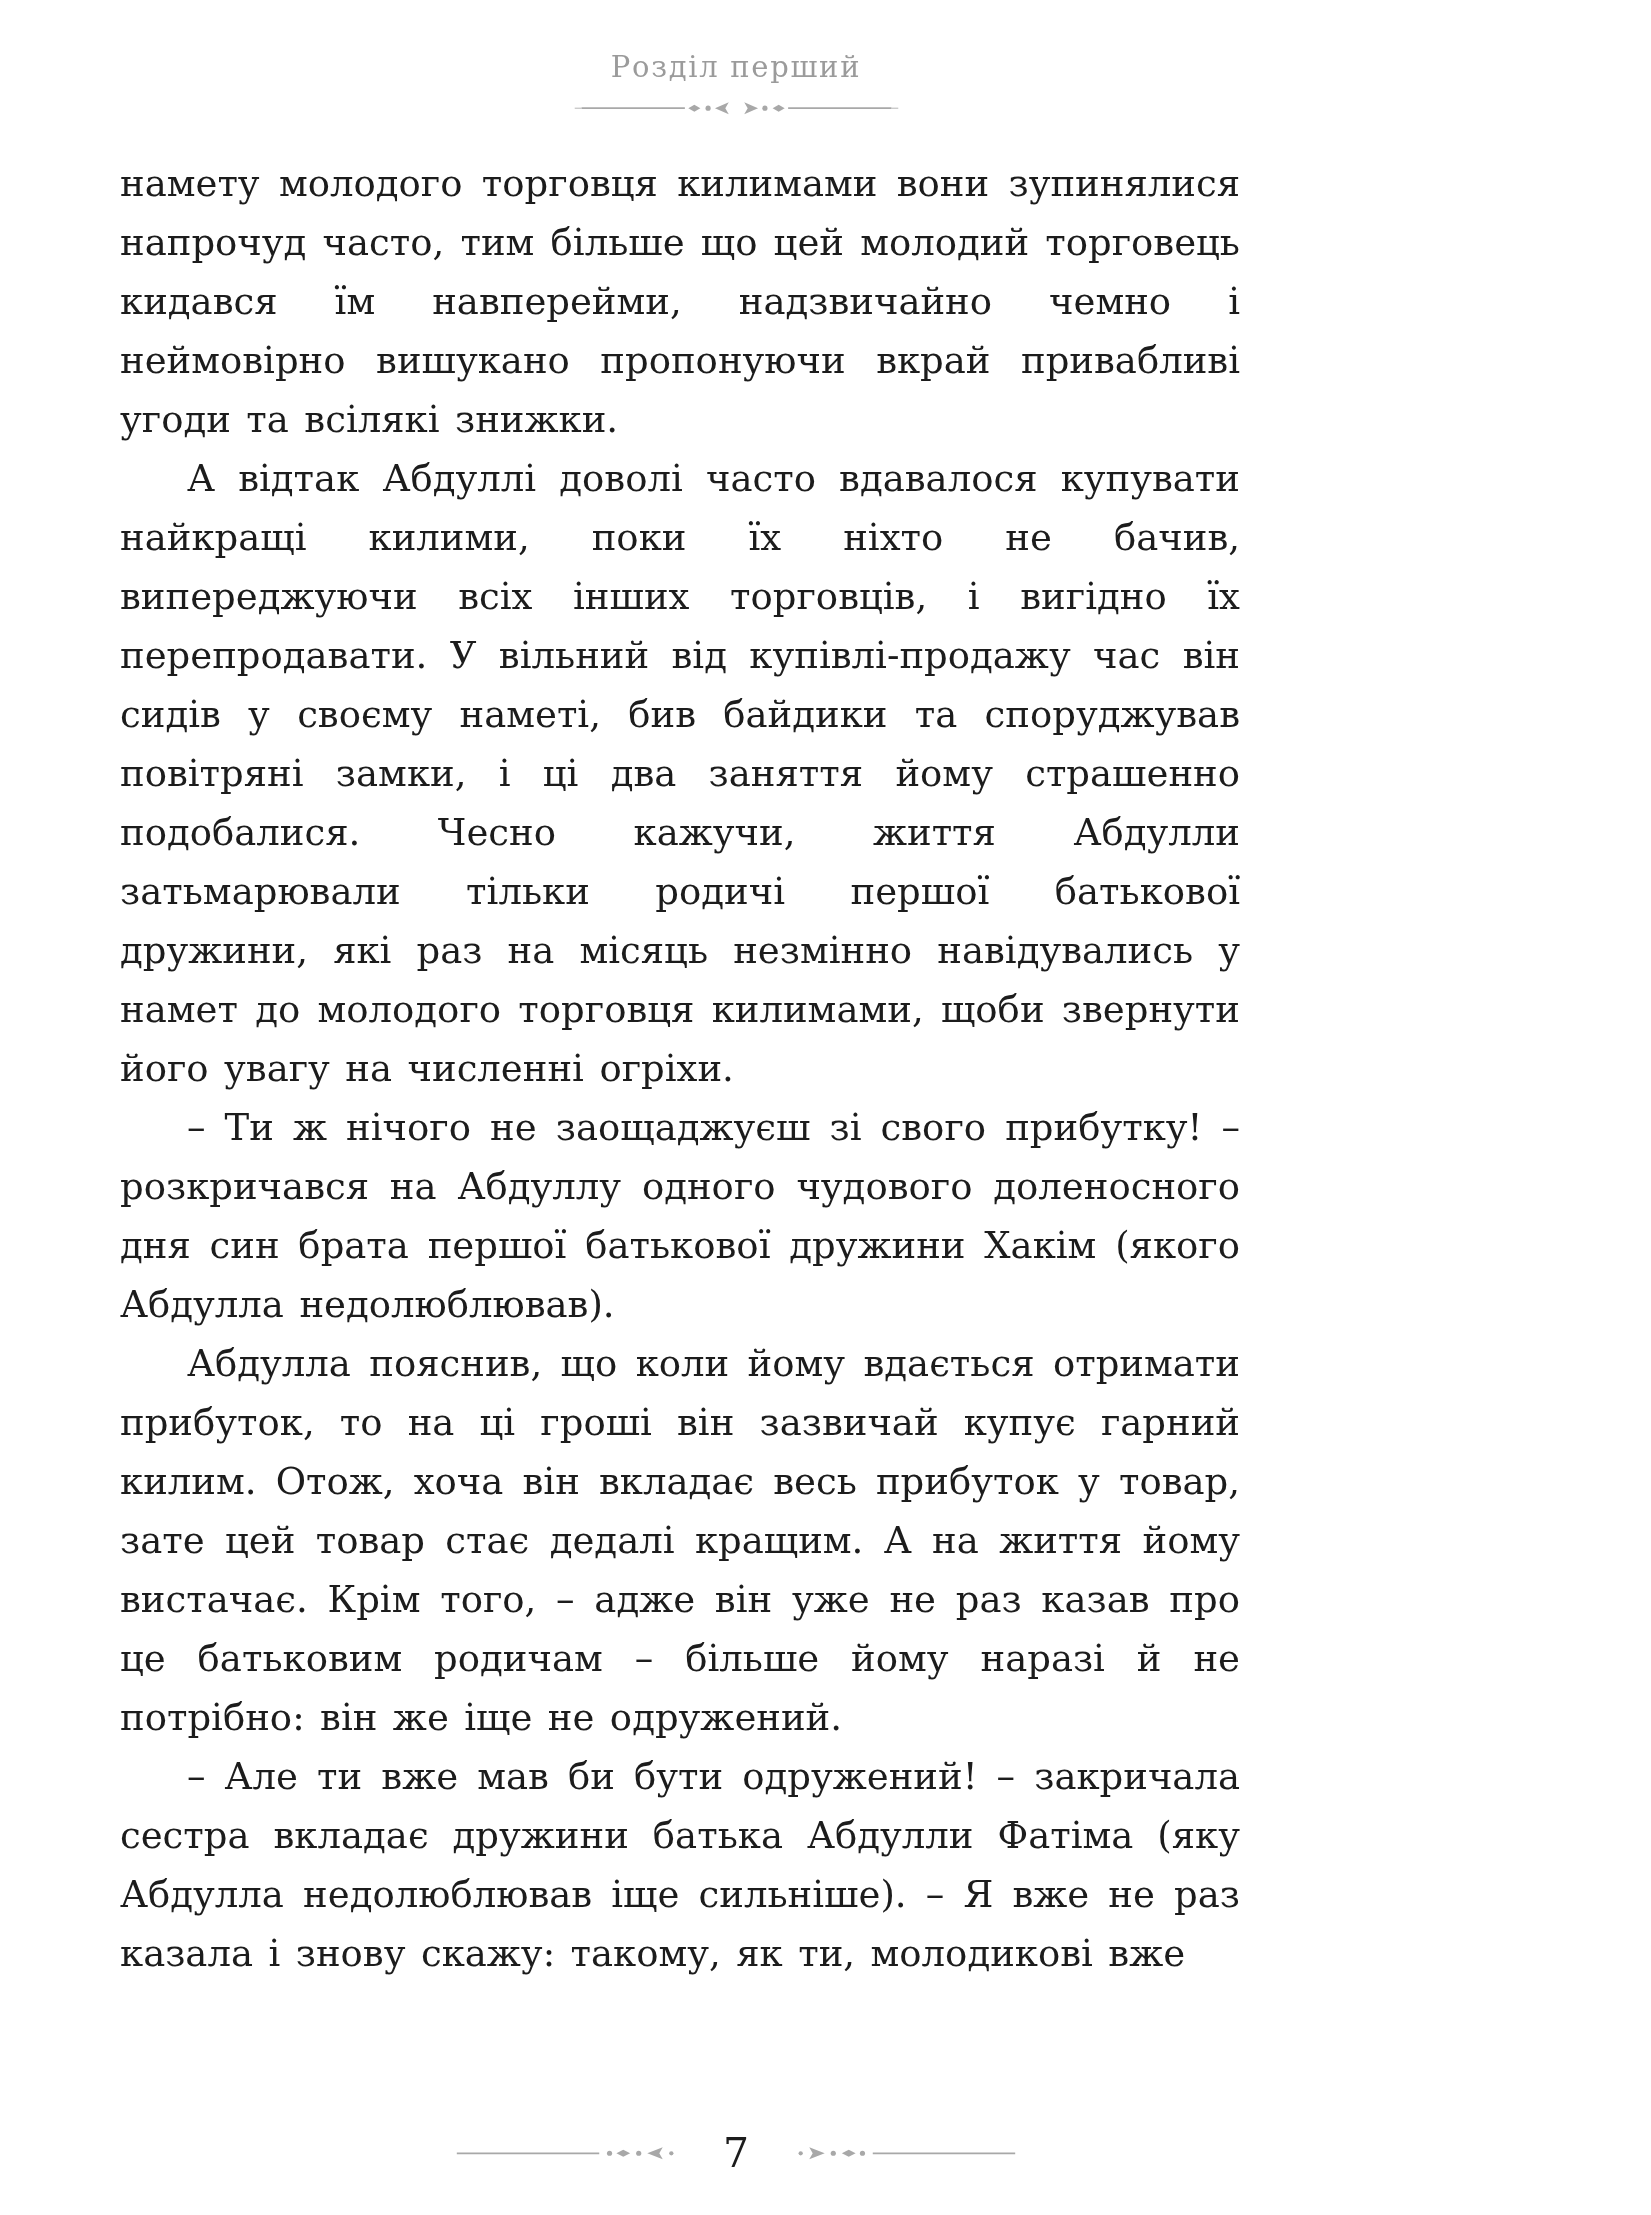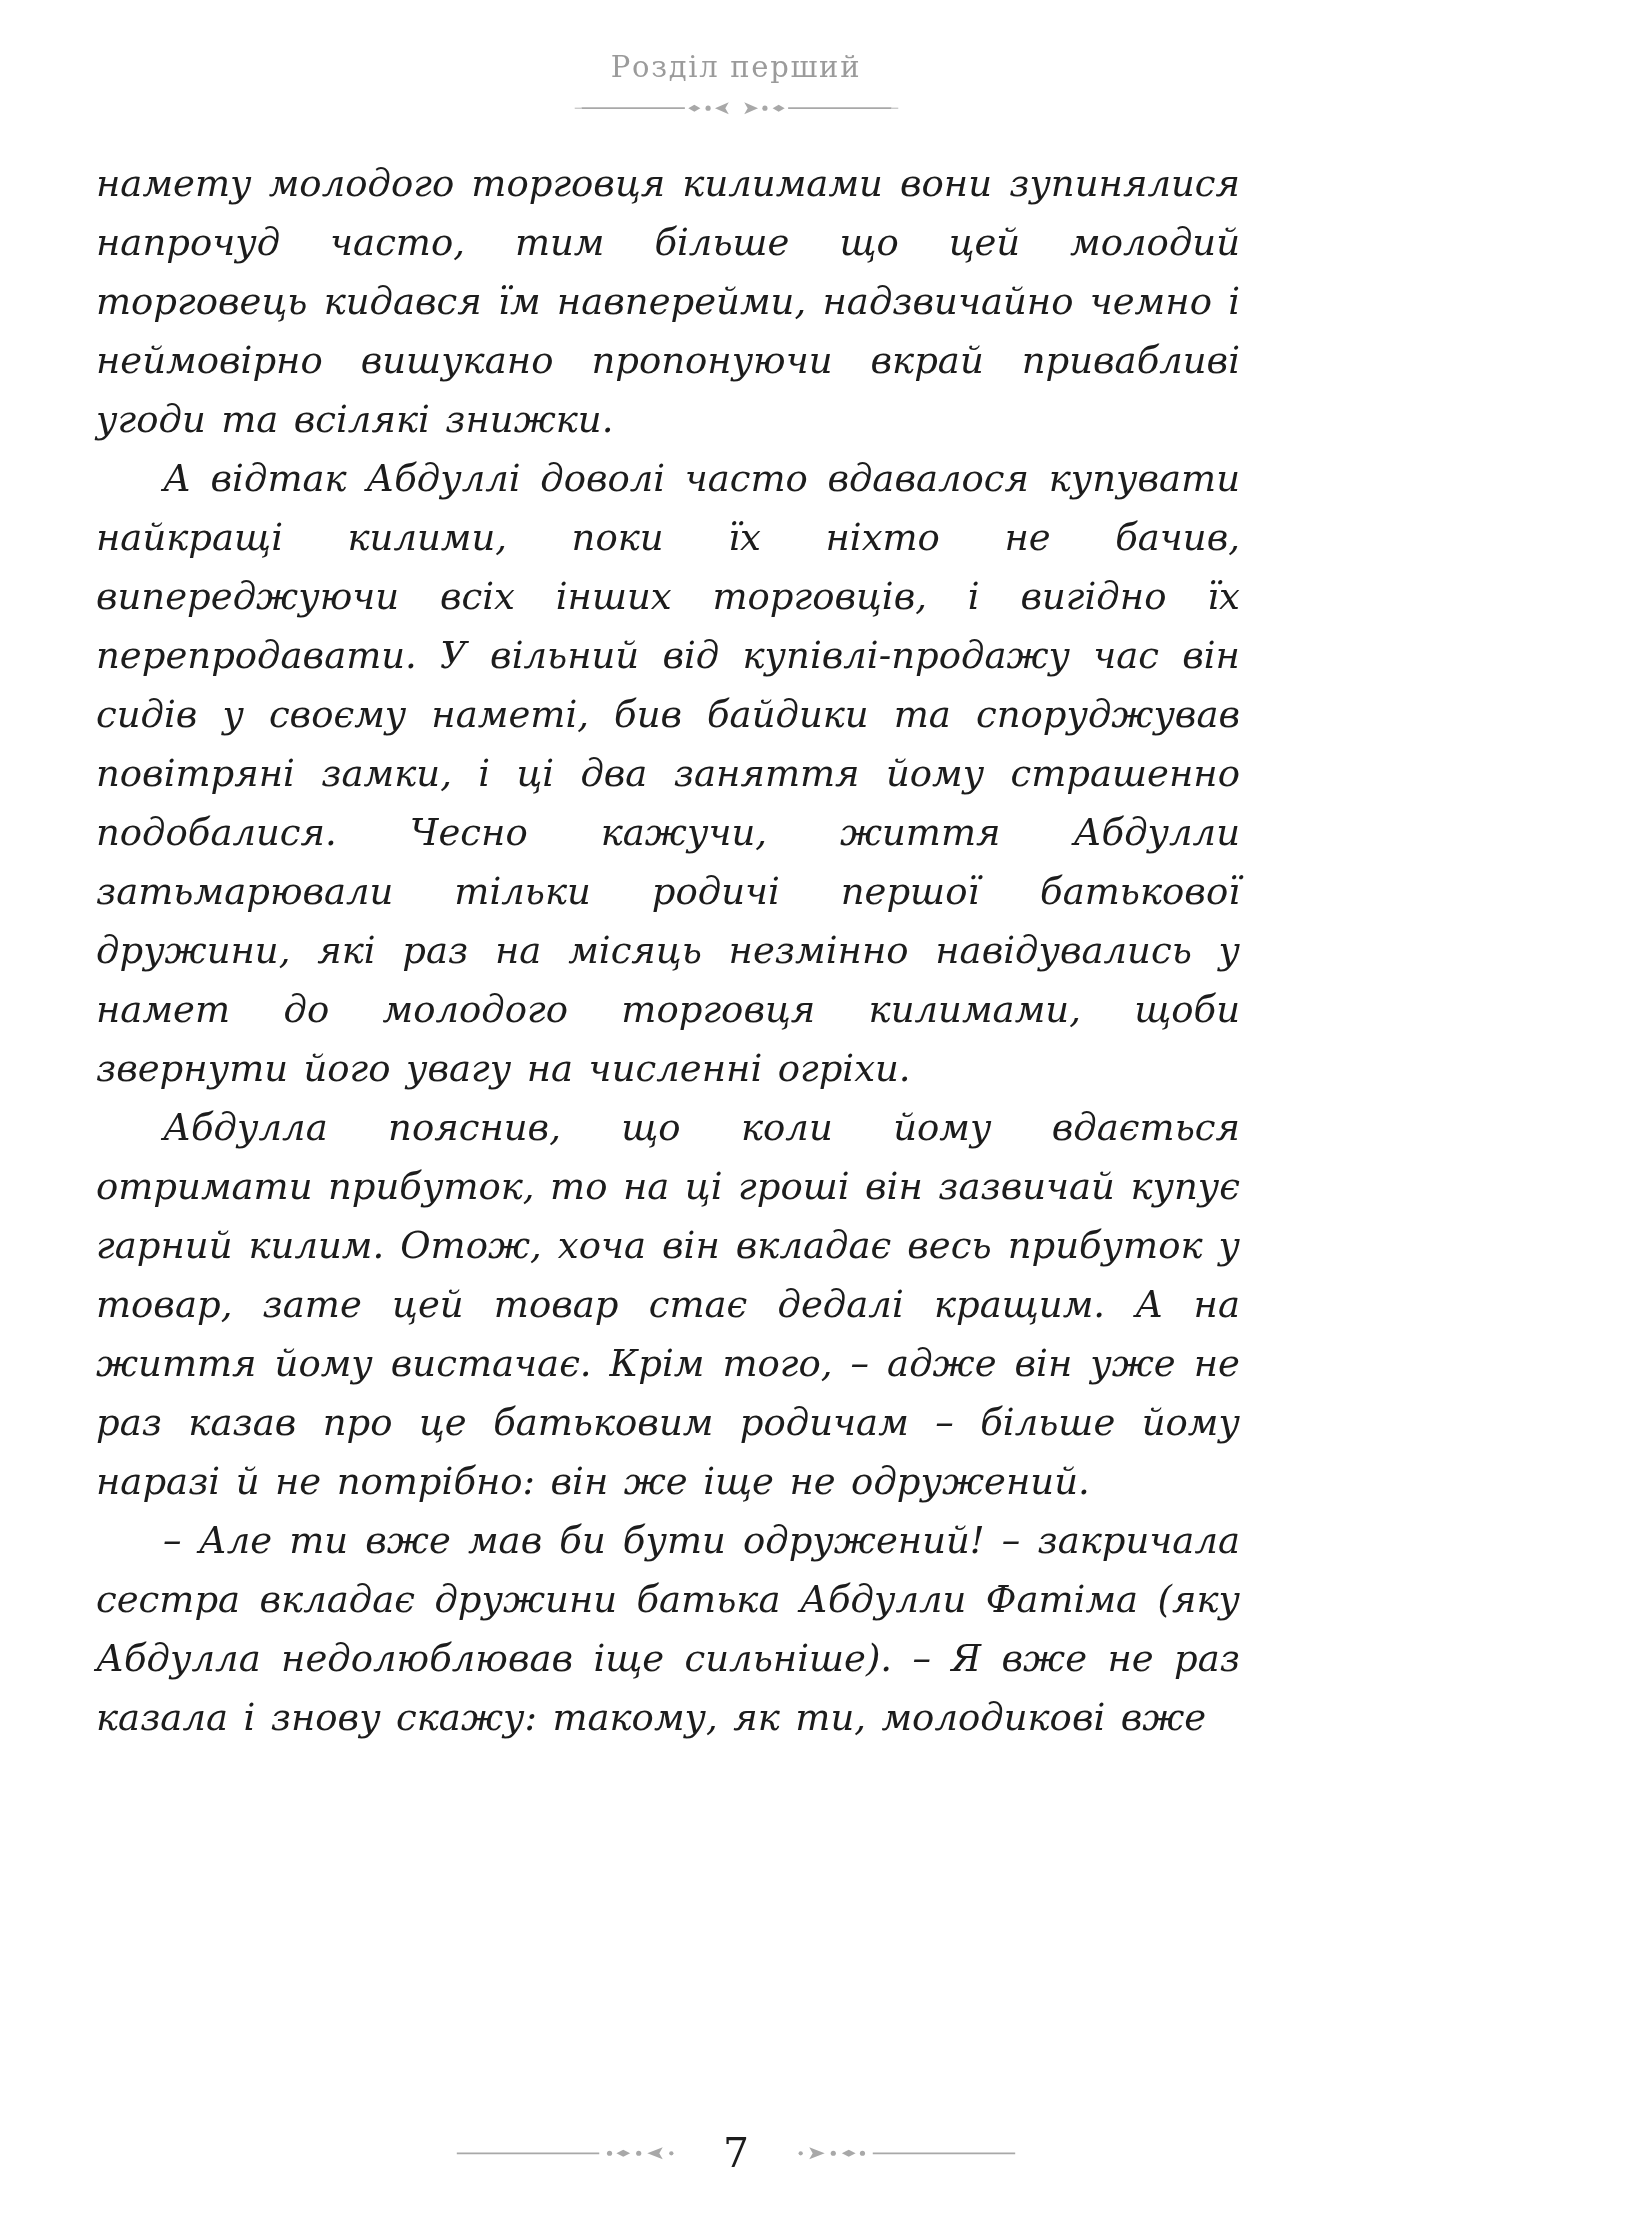--- a/index.html
+++ b/index.html
@@ -24,26 +24,25 @@
     font-size: 29px;
     letter-spacing: 1.7px;
     line-height: 1.2;
   }
   .top-ornament {
     text-align: center;
     margin-top: 12px;
     height: 26px;
   }
   .body-text {
-    margin: 31px 232px 0 96px;
+    margin: 31px 232px 0 120px;
     font-size: 37px;
     line-height: 59px;
     text-align: justify;
     word-spacing: 0.10em;
-    font-style: italic;
   }
   .body-text p {
     margin: 0;
     text-indent: 67px;
   }
   .body-text p.no-indent {
     text-indent: 0;
   }
   .page-footer {
     position: absolute;
@@ -87,20 +86,21 @@
           <path d="M250 13 L370 13" stroke-width="2" fill="none"></path>
           <path d="M370 13 L378 13" stroke-width="1" fill="none"></path>
         </g>
       </svg>
     </span>
   </div>
 
   <div class="body-text">
     <p class="no-indent">намету молодого торговця килимами вони зупинялися напрочуд часто, тим більше що цей молодий торговець кидався їм навперейми, надзвичайно чемно і неймовірно вишукано пропонуючи вкрай привабливі угоди та всілякі знижки.</p>
     <p>А відтак Абдуллі доволі часто вдавалося купувати найкращі килими, поки їх ніхто не бачив, випереджуючи всіх інших торговців, і вигідно їх перепродавати. У вільний від купівлі-продажу час він сидів у своєму наметі, бив байдики та споруджував повітряні замки, і ці два заняття йому страшенно подобалися. Чесно кажучи, життя Абдулли затьмарювали тільки родичі першої батькової дружини, які раз на місяць незмінно навідувались у намет до молодого торговця килимами, щоби звернути його увагу на численні огріхи.</p>
+    <p>– Ти ж нічого не заощаджуєш зі свого прибутку! – розкричався на Абдуллу одного чудового доленосного дня син брата першої батькової дружини Хакім (якого Абдулла недолюблював).</p>
     <p>Абдулла пояснив, що коли йому вдається отримати прибуток, то на ці гроші він зазвичай купує гарний килим. Отож, хоча він вкладає весь прибуток у товар, зате цей товар стає дедалі кращим. А на життя йому вистачає. Крім того, – адже він уже не раз казав про це батьковим родичам – більше йому наразі й не потрібно: він же іще не одружений.</p>
     <p>– Але ти вже мав би бути одружений! – закричала сестра вкладає дружини батька Абдулли Фатіма (яку Абдулла недолюблював іще сильніше). – Я вже не раз казала і знову скажу: такому, як ти, молодикові вже</p>
   </div>
 
   <div class="page-footer">
     <span>
       <svg class="flourish" width="241" height="20.6" viewBox="0 0 280 24" aria-hidden="true">
         <g fill="#a8a8a8" stroke="#a8a8a8">
           <path d="M4 12 L170 12" stroke-width="2" fill="none"></path>
           <circle cx="182" cy="12" r="3" stroke="none"></circle>

